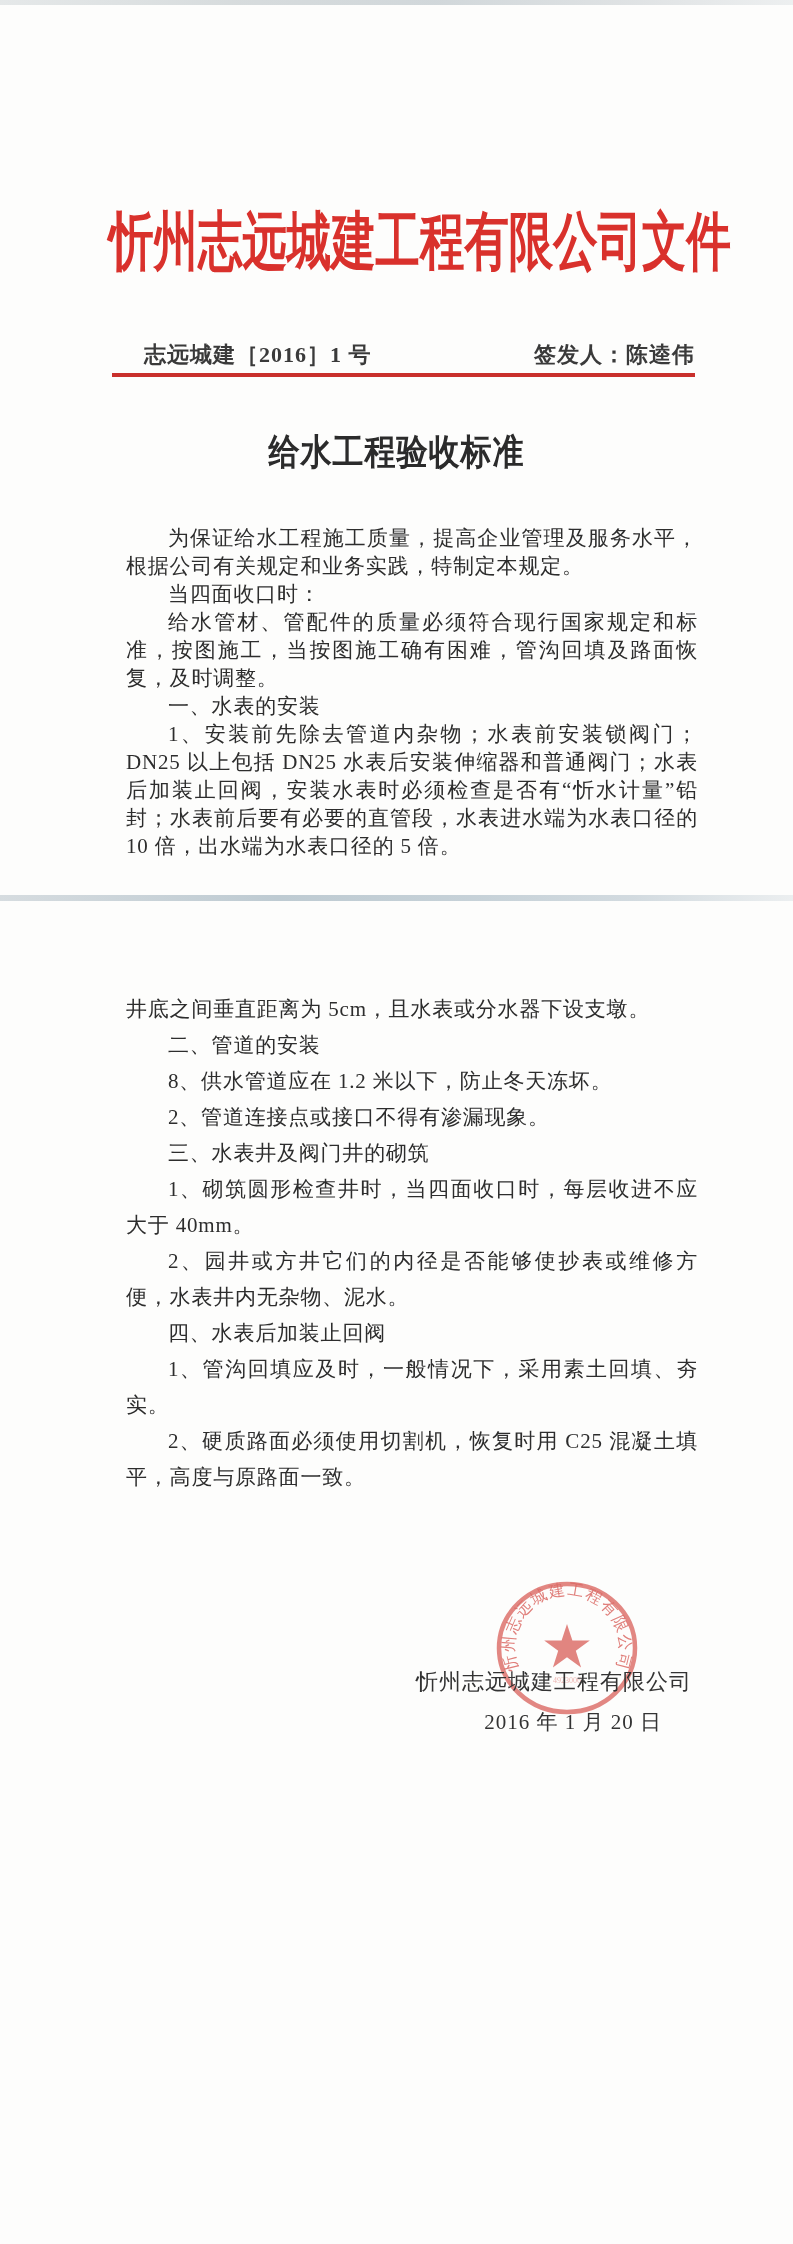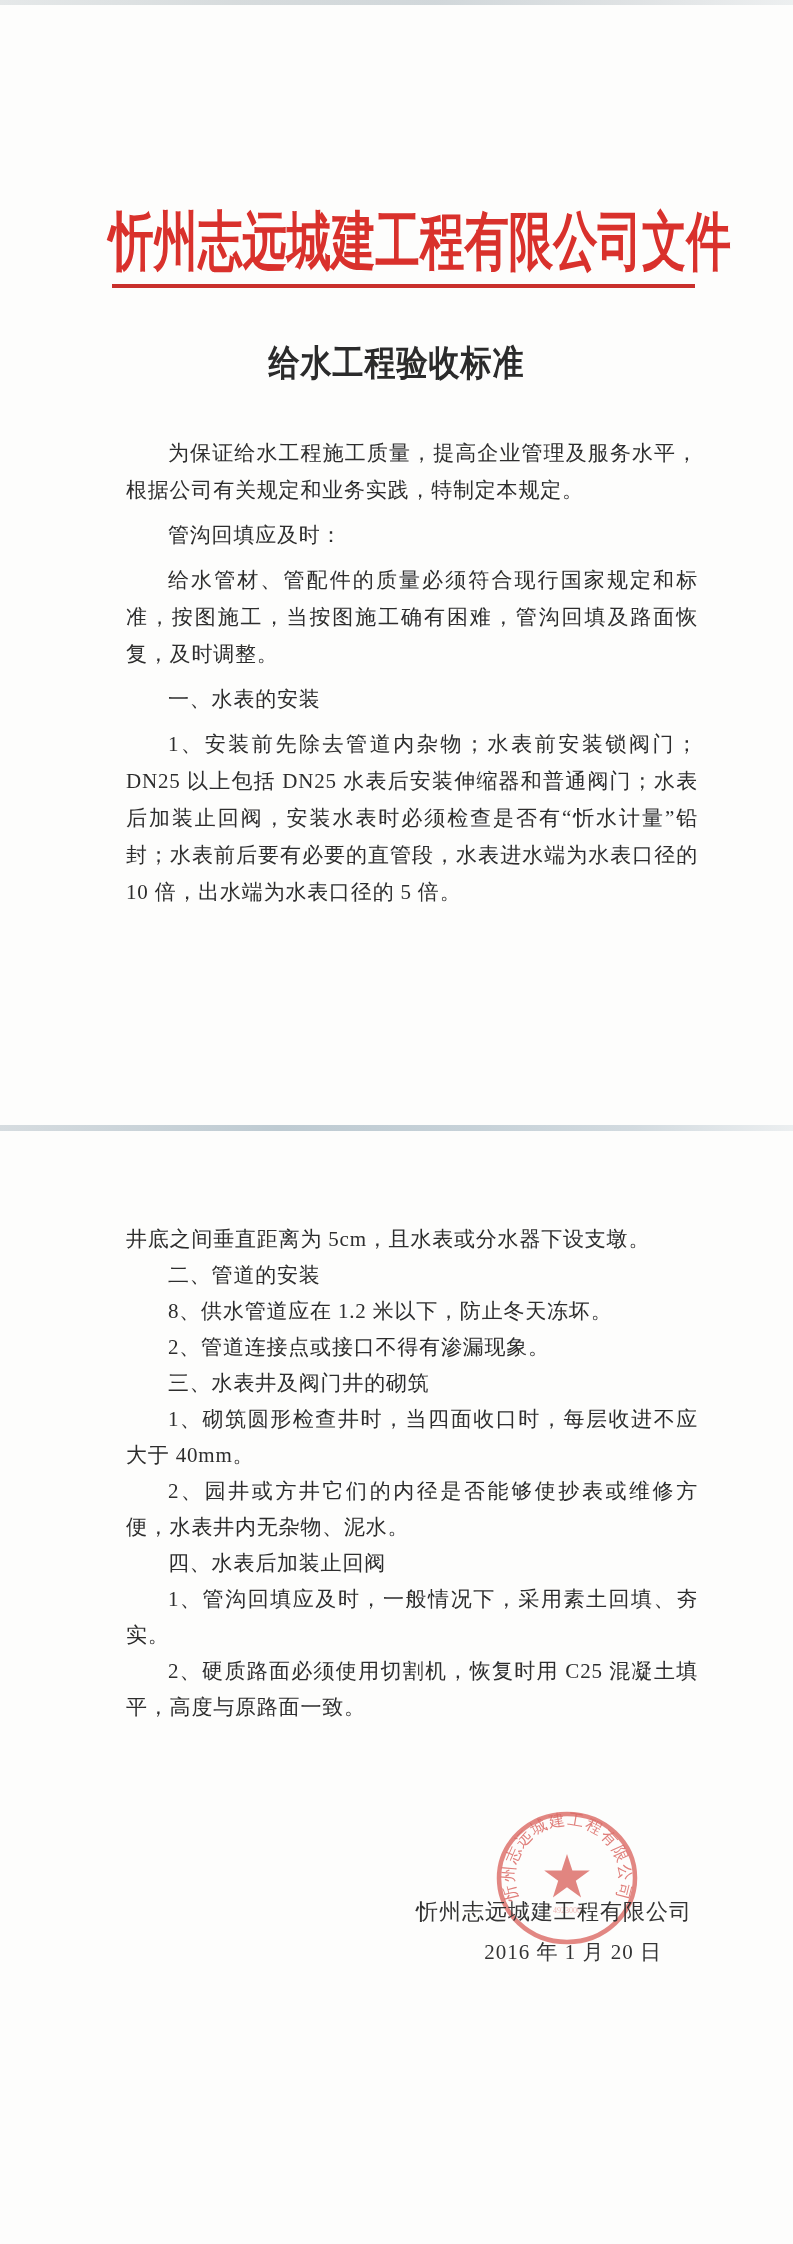--- a/index.html
+++ b/index.html
@@ -3,21 +3,21 @@
 <meta charset="utf-8">
 <style>
   html,body{margin:0;padding:0;}
   body{
     width:793px;
     background:#fdfdfc;
     font-family:"Liberation Serif","DejaVu Serif",serif;
     color:#2d2d2d;
   }
   .page{position:relative;background:#fdfdfc;overflow:hidden;}
-  .page1{height:1125px;}
+  .page1{height:895px;}
   .page2{height:1329px;}
   .scan-top-edge{
     position:absolute;top:0;left:0;width:100%;height:5px;
     background:linear-gradient(to right,#dfe3e4,#cdd3d5 30%,#c6ced2 55%,#d8dcde 80%,#e9eced);
     opacity:.8;
   }
   .page-divider{
     height:6px;
     background:linear-gradient(to right,#c9d1d6,#a9bac4 35%,#b4c3cc 60%,#c4cfd6 80%,#e6eaec);
     opacity:.75;
@@ -48,21 +48,21 @@
     margin:55px 0 0 0;text-align:center;
     font-size:32px;line-height:40px;font-weight:700;color:#2b2b2b;
     letter-spacing:1px;transform:scale(0.97,1.12);
   }
   
   .bodytext{
     margin:52px 95px 0 126px;
     font-size:21px;letter-spacing:0.8px;
     text-align:justify;text-justify:inter-character;
   }
-  .page1 .bodytext p{line-height:37px;margin-top:8px;}
+  .page1 .bodytext p{line-height:28px;}
   .page2 .bodytext{margin-top:0;padding-top:90px;}
   .page2 .bodytext p{line-height:36px;}
   .bodytext p{margin:0;}
   .bodytext p.indent{text-indent:2em;}
   .bodytext p.stretch{text-align-last:justify;}
   
   .sig-company{
     position:absolute;left:416px;top:766px;width:270px;
     font-size:22px;line-height:30px;letter-spacing:1px;color:#333;
     text-align:center;white-space:nowrap;
@@ -78,30 +78,34 @@
   }
 </style>
 </head>
 <body>
 
 <div class="page page1">
   <div class="scan-top-edge"></div>
 
   <h1 class="red-title"><span>忻州志远城建工程有限公司文件</span></h1>
 
+  <div class="docinfo">
+    <span class="num">志远城建［2016］1 号</span>
+    <span class="issuer">签发人：陈逵伟</span>
+  </div>
 
   <div class="red-rule"></div>
 
   <h2 class="subject">给水工程验收标准</h2>
 
   <div class="bodytext">
 
       <p class="indent">为保证给水工程施工质量，提高企业管理及服务水平，根据公司有关规定和业务实践，特制定本规定。</p>
 
-      <p class="indent">管沟回填应及时：</p>
+      <p class="indent">当四面收口时：</p>
 
       <p class="indent">给水管材、管配件的质量必须符合现行国家规定和标准，按图施工，当按图施工确有困难，管沟回填及路面恢复，及时调整。</p>
 
       <p class="indent">一、水表的安装</p>
 
       <p class="indent">1、安装前先除去管道内杂物；水表前安装锁阀门；DN25 以上包括 DN25 水表后安装伸缩器和普通阀门；水表后加装止回阀，安装水表时必须检查是否有“忻水计量”铅封；水表前后要有必要的直管段，水表进水端为水表口径的 10 倍，出水端为水表口径的 5 倍。</p>
 
     </div>
 </div>
 

